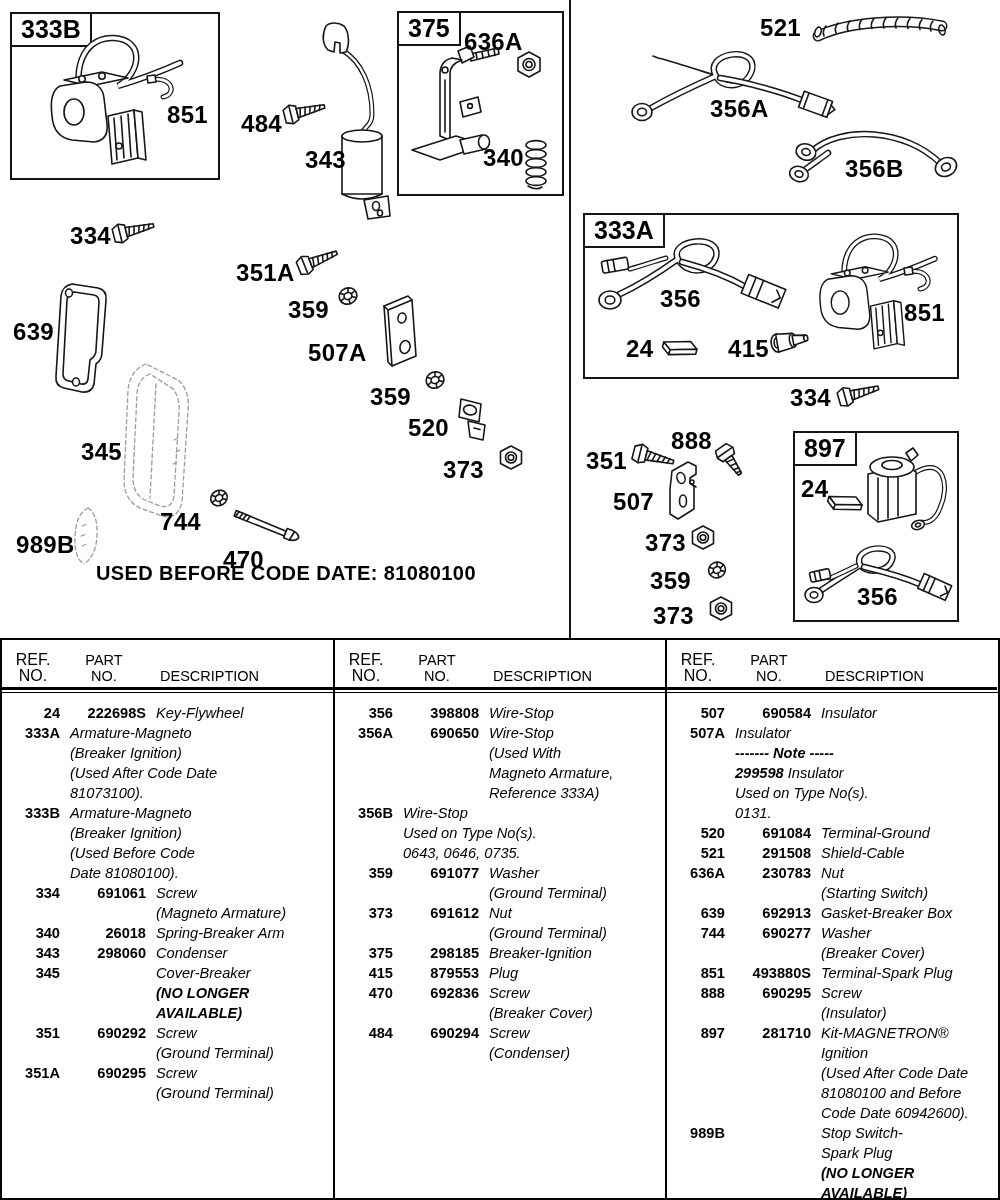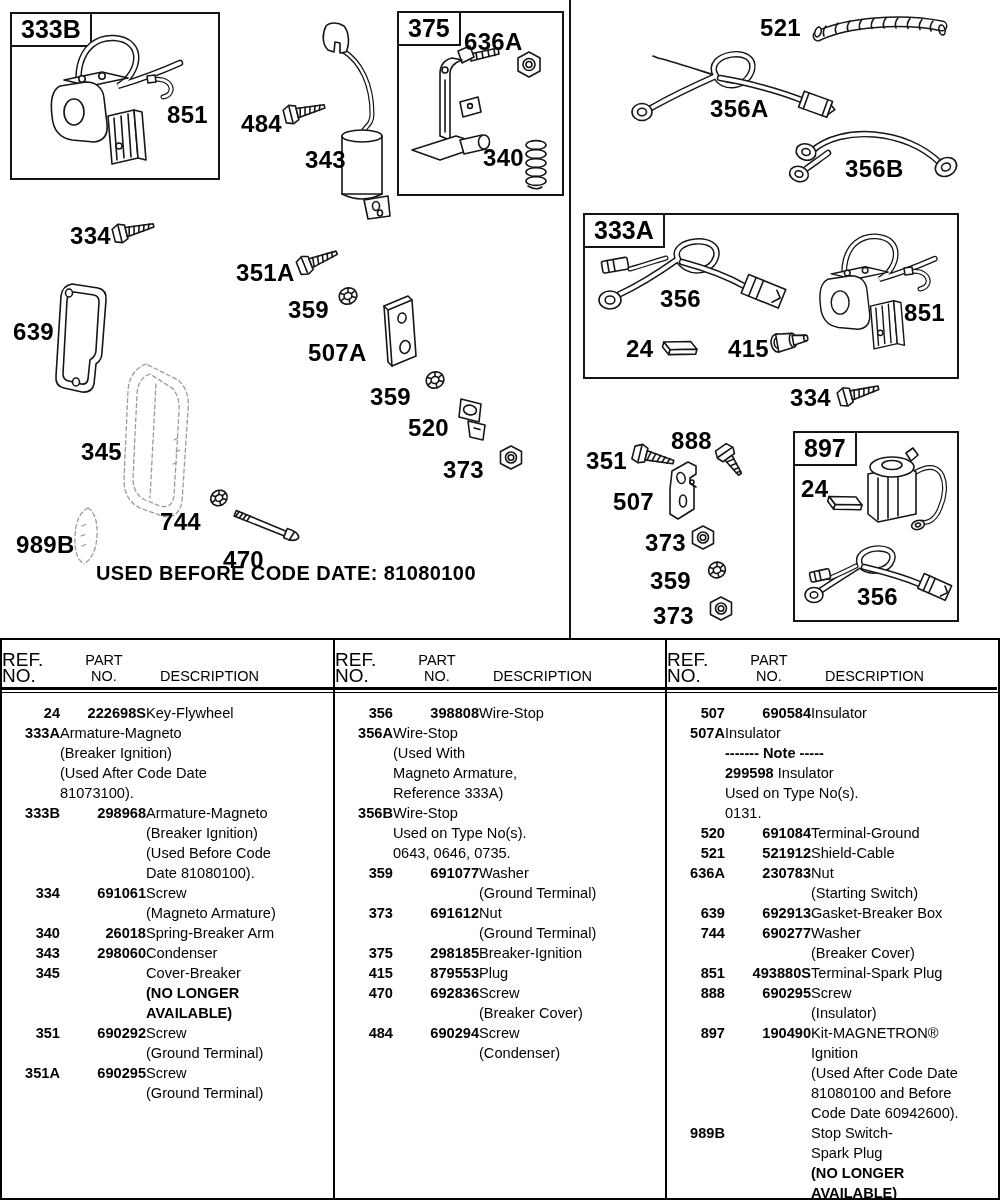--- a/index.html
+++ b/index.html
@@ -22,28 +22,28 @@
   .tubeSI{fill:none;stroke:#fff;stroke-width:2.6;stroke-linecap:round;}
   .dash{fill:none;stroke:#9b9b9b;stroke-width:1.3;stroke-dasharray:4 3;stroke-linecap:round;}
   
   #ptable{position:absolute;left:0;top:638px;width:996px;height:558px;
           border:2px solid #000;display:flex;background:#fff;}
   .tcol{width:331px;position:relative;flex:none;}
   .tcol + .tcol{border-left:2px solid #000;width:330px;}
   .thead{height:41px;border-bottom:3px solid #000;position:relative;
          display:flex;align-items:flex-end;padding:3px 0 3px 0;}
   .thead::after{content:"";position:absolute;left:-2px;right:-2px;bottom:-6px;border-top:1.5px solid #000;}
-  .h-ref{width:62px;font-size:19px;line-height:16px;}
+  .h-ref{width:62px;text-align:center;font-size:16px;line-height:16px;}
   .h-part{width:80px;text-align:center;font-size:14.5px;line-height:16px;}
   .h-desc{margin-left:16px;font-size:14.5px;line-height:16px;padding-bottom:0;}
   .tbody{padding-top:13px;}
   .trow{display:flex;font-size:14.6px;line-height:20px;}
   .c-ref{width:58px;text-align:right;font-weight:bold;flex:none;}
   .c-part{width:86px;text-align:right;font-weight:bold;flex:none;}
-  .c-desc{flex:1;}
+  .c-desc{margin-left:10px;flex:1;font-style:italic;}
   .b{font-weight:bold;text-align:right;}
 </style>
 </head>
 <body>
 
 <div id="page">
 <div id="diagram">
 
   <div class="divider" style="left:569px;top:0;width:2px;height:638px;"></div>
 
@@ -429,21 +429,20 @@
             <div class="c-ref">333A</div>
             <div class="c-desc">
               <div class="dline"><span>Armature-Magneto</span></div>
               <div class="dline"><span>(Breaker Ignition)</span></div>
               <div class="dline"><span>(Used After Code Date</span></div>
               <div class="dline"><span>81073100).</span></div>
             </div>
           </div>
           <div class="trow">
             <div class="c-ref">333B</div>
-            <div class="c-part">298968</div>
             <div class="c-desc">
               <div class="dline"><span>Armature-Magneto</span></div>
               <div class="dline"><span>(Breaker Ignition)</span></div>
               <div class="dline"><span>(Used Before Code</span></div>
               <div class="dline"><span>Date 81080100).</span></div>
             </div>
           </div>
           <div class="trow">
             <div class="c-ref">334</div>
             <div class="c-part">691061</div>
@@ -508,20 +507,21 @@
     <div class="tbody">
           <div class="trow">
             <div class="c-ref">356</div>
             <div class="c-part">398808</div>
             <div class="c-desc">
               <div class="dline"><span>Wire-Stop</span></div>
             </div>
           </div>
           <div class="trow">
             <div class="c-ref">356A</div>
+            <div class="c-part">690650</div>
             <div class="c-desc">
               <div class="dline"><span>Wire-Stop</span></div>
               <div class="dline"><span>(Used With</span></div>
               <div class="dline"><span>Magneto Armature,</span></div>
               <div class="dline"><span>Reference 333A)</span></div>
             </div>
           </div>
           <div class="trow">
             <div class="c-ref">356B</div>
             <div class="c-desc">
@@ -610,21 +610,21 @@
           </div>
           <div class="trow">
             <div class="c-ref">520</div>
             <div class="c-part">691084</div>
             <div class="c-desc">
               <div class="dline"><span>Terminal-Ground</span></div>
             </div>
           </div>
           <div class="trow">
             <div class="c-ref">521</div>
-            <div class="c-part">521912</div>
+            <div class="c-part">291508</div>
             <div class="c-desc">
               <div class="dline"><span>Shield-Cable</span></div>
             </div>
           </div>
           <div class="trow">
             <div class="c-ref">636A</div>
             <div class="c-part">230783</div>
             <div class="c-desc">
               <div class="dline"><span>Nut</span></div>
               <div class="dline"><span>(Starting Switch)</span></div>
@@ -655,21 +655,21 @@
           <div class="trow">
             <div class="c-ref">888</div>
             <div class="c-part">690295</div>
             <div class="c-desc">
               <div class="dline"><span>Screw</span></div>
               <div class="dline"><span>(Insulator)</span></div>
             </div>
           </div>
           <div class="trow">
             <div class="c-ref">897</div>
-            <div class="c-part">190490</div>
+            <div class="c-part">281710</div>
             <div class="c-desc">
               <div class="dline"><span>Kit-MAGNETRON®</span></div>
               <div class="dline"><span>Ignition</span></div>
               <div class="dline"><span>(Used After Code Date</span></div>
               <div class="dline"><span>81080100 and Before</span></div>
               <div class="dline"><span>Code Date 60942600).</span></div>
             </div>
           </div>
           <div class="trow">
             <div class="c-ref">989B</div>

